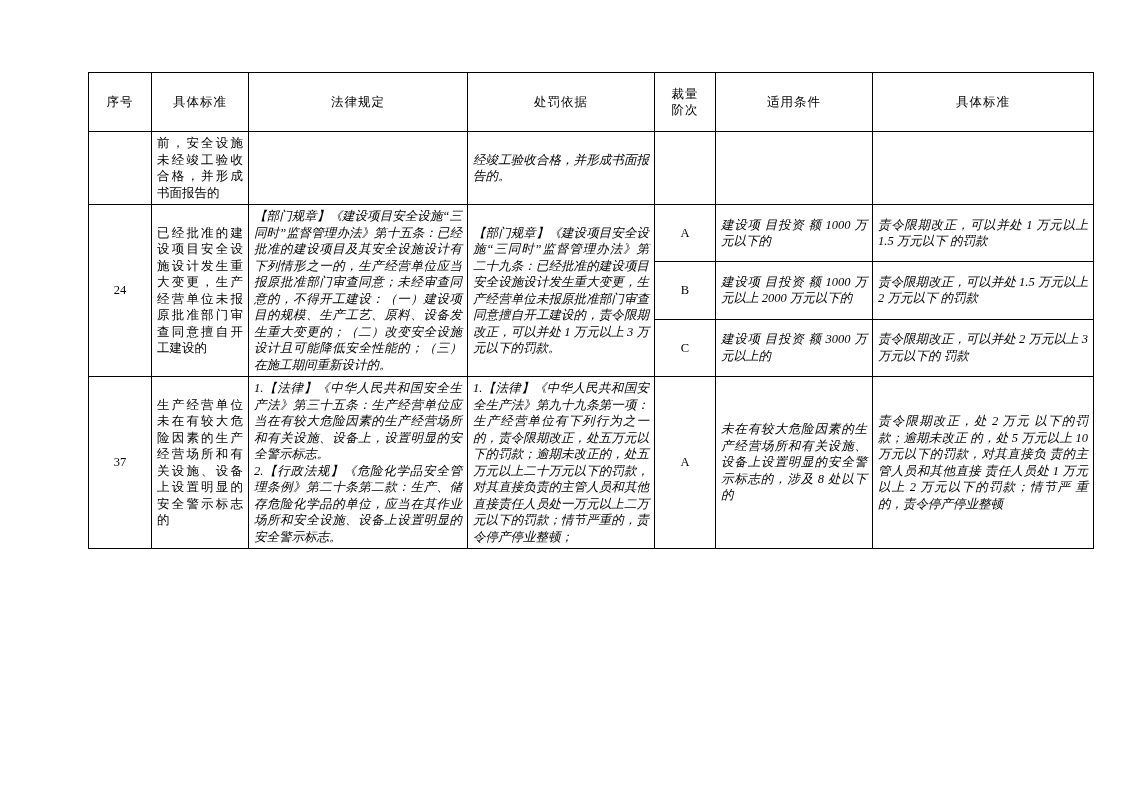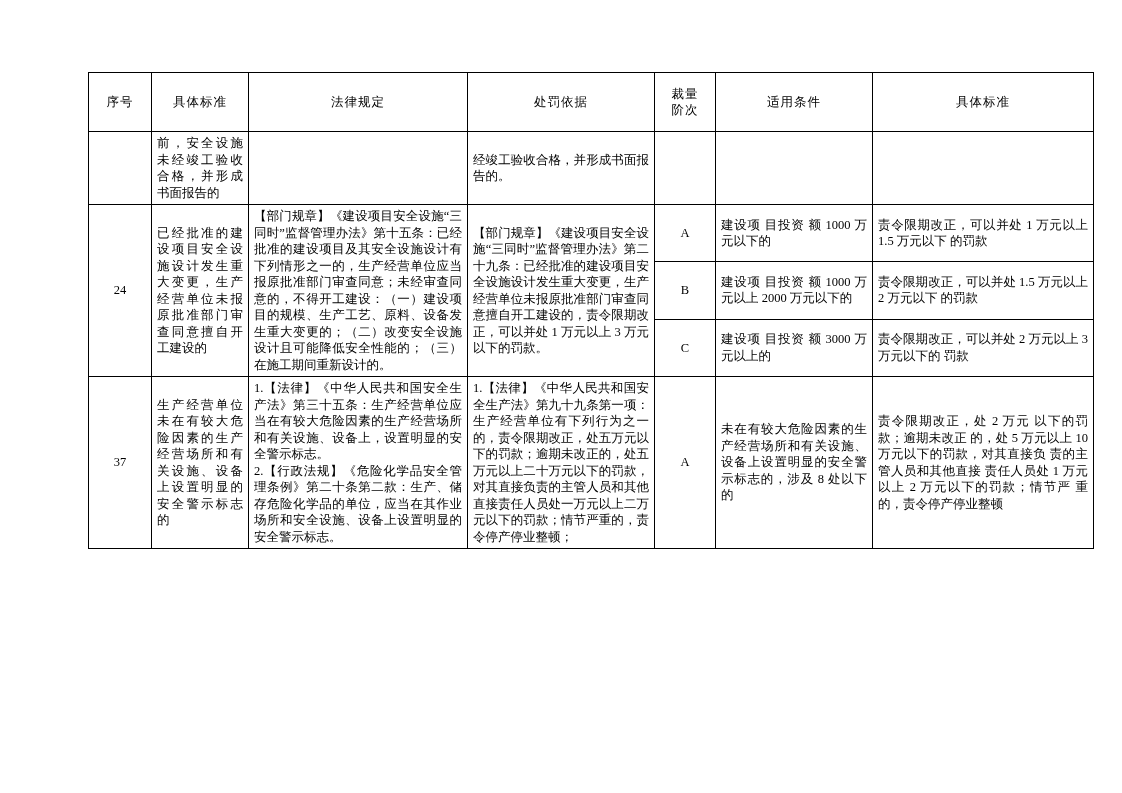--- a/index.html
+++ b/index.html
@@ -47,20 +47,21 @@
   .c-act   { width: 86px;  }
   .c-law   { width: 208px; }
   .c-basis { width: 176px; }
   .c-tier  { width: 50px;  text-align: center; }
   .c-cond  { width: 146px; }
   .c-std   { width: 210px; }
 
   td.body-cell {
     text-align: justify;
     text-justify: inter-ideograph;
+    font-style: italic;
   }
   td.seq-cell {
     text-align: center;
     font-size: 13px;
   }
   td.tier-cell {
     text-align: center;
     font-size: 13px;
   }
   td.narrow-col {

